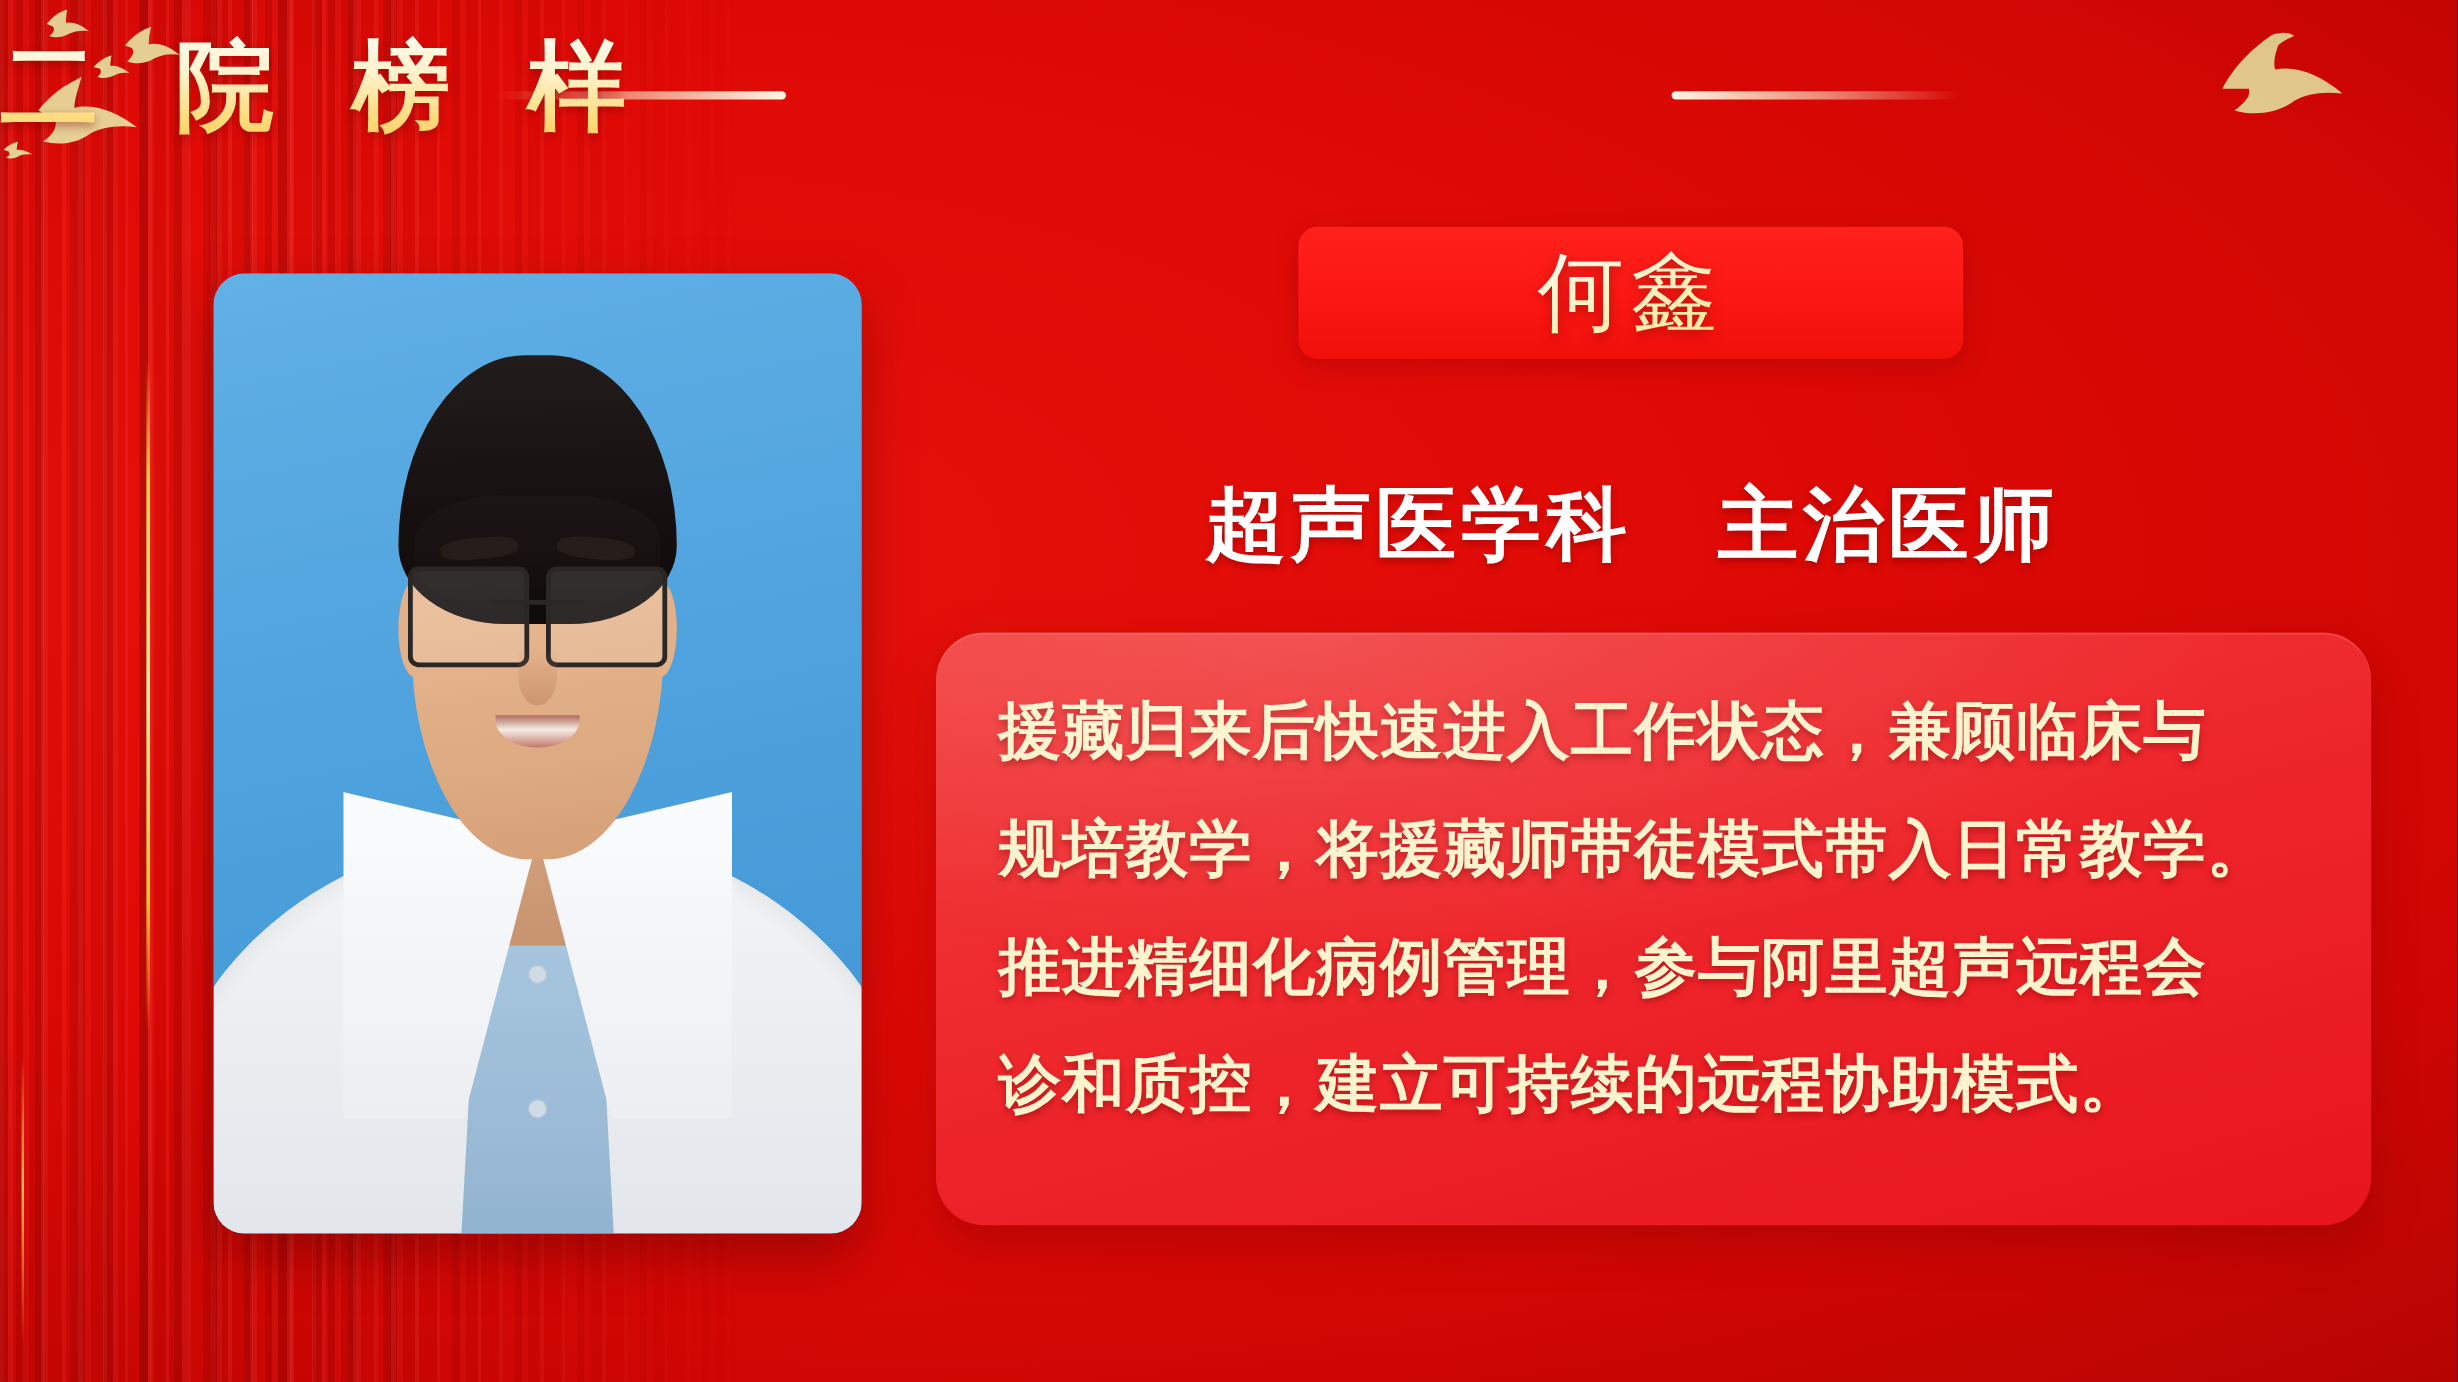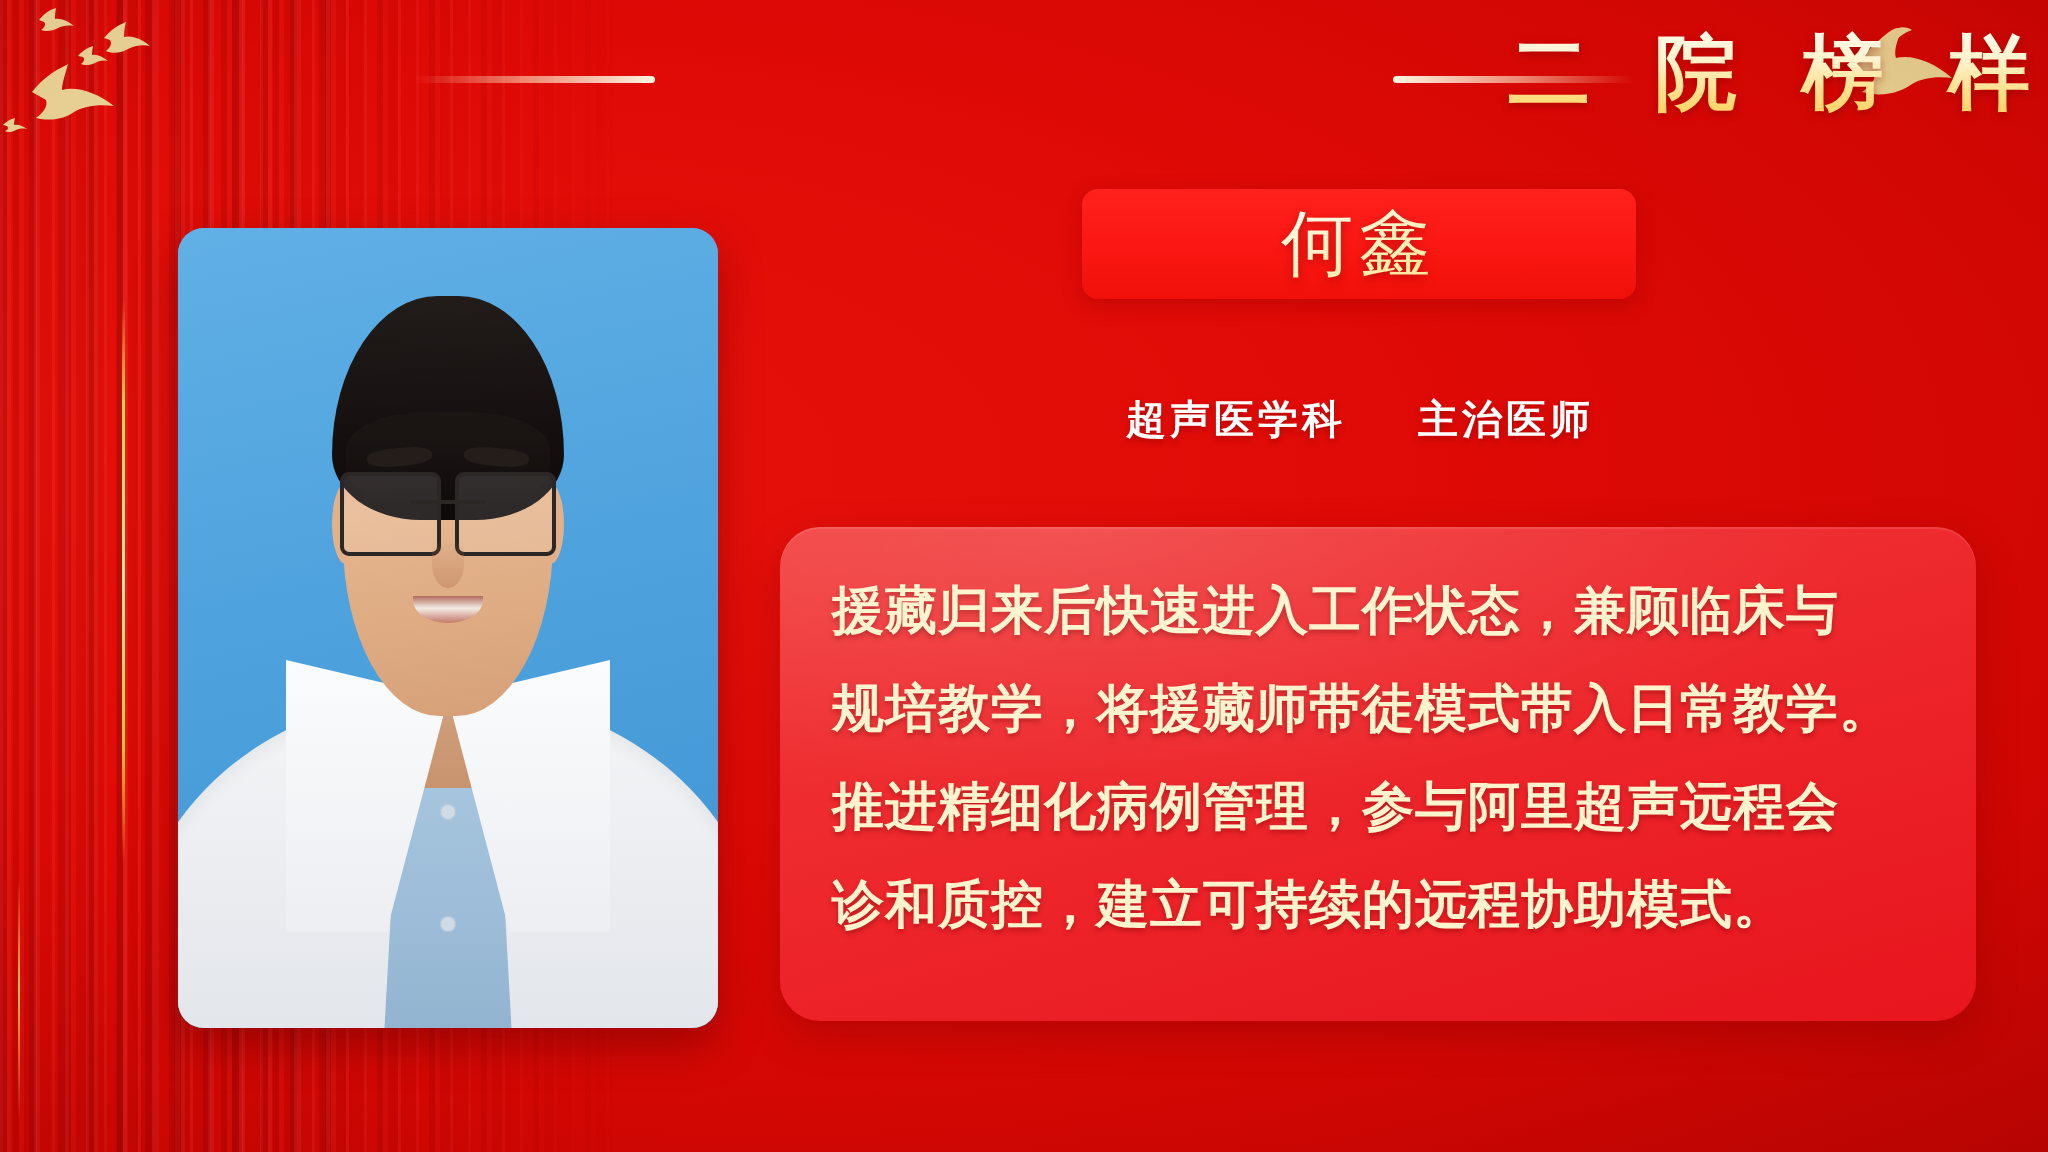--- a/index.html
+++ b/index.html
@@ -69,21 +69,21 @@
   .rule.left{
     left:415px;width:240px;
     background:linear-gradient(90deg,rgba(255,232,190,0) 0%,rgba(255,235,200,.55) 45%,#fff6e2 100%);
   }
   .rule.right{
     left:1393px;width:240px;
     background:linear-gradient(270deg,rgba(255,232,190,0) 0%,rgba(255,235,200,.55) 45%,#fff6e2 100%);
   }
   .title{
     position:absolute;top:18px;left:0;width:100%;
-    text-align:right;
+    text-align:left;
     font-size:82px;font-weight:700;letter-spacing:18px;
     line-height:108px;
     background:linear-gradient(180deg,#fffdf4 0%,#fff3cf 38%,#ffe08a 68%,#f9c94f 100%);
     -webkit-background-clip:text;background-clip:text;
     color:transparent;
     -webkit-text-fill-color:transparent;
     text-shadow:none;
     filter:drop-shadow(0 3px 4px rgba(120,0,0,.45));
   }
 
@@ -187,21 +187,21 @@
     -webkit-background-clip:text;background-clip:text;
     color:transparent;-webkit-text-fill-color:transparent;
     filter:drop-shadow(0 3px 5px rgba(130,0,0,.5));
   }
 
   
   .dept-line{
     position:absolute;left:760px;top:392px;width:1200px;
     text-align:center;
     color:#ffffff;
-    font-size:40px;font-weight:700;letter-spacing:4px;
+    font-size:67px;font-weight:700;letter-spacing:4px;
     text-shadow:0 3px 6px rgba(120,0,0,.45);
   }
   .dept-gap{display:inline-block;width:72px;}
 
   
   .desc-card{
     position:absolute;left:780px;top:527px;width:1196px;height:494px;
     border-radius:40px;
     background:linear-gradient(165deg,#f2403f 0%,#ef2f32 28%,#ec2228 60%,#e8151d 100%);
     box-shadow:0 14px 40px rgba(110,0,0,.30), inset 0 2px 0 rgba(255,255,255,.10);

